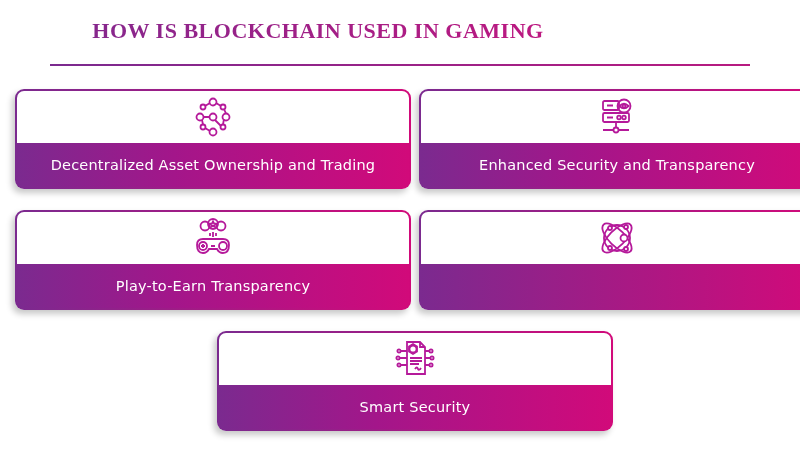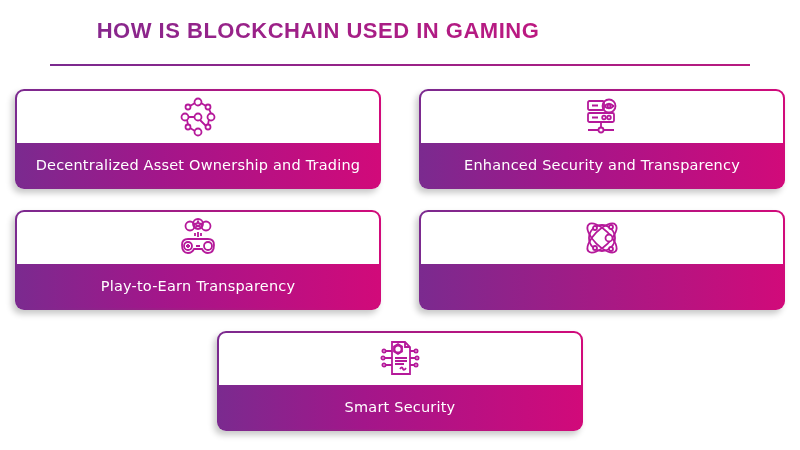--- a/index.html
+++ b/index.html
@@ -1,24 +1,24 @@
 <!DOCTYPE html>
 <html><head>
 <meta charset="utf-8">
 <style>
   html, body { margin:0; padding:0; }
   body { width:800px; height:450px; background:#ffffff; position:relative; overflow:hidden;
          font-family:"DejaVu Sans", sans-serif; }
   .title { position:absolute; top:18px; left:0; width:636px; text-align:center;
-           font-family:Liberation Sans, sans-serif; font-weight:bold; font-size:22px; letter-spacing:0.5px;
+           font-family:Liberation Serif, serif; font-weight:bold; font-size:22px; letter-spacing:0.5px;
            background:linear-gradient(90deg,#7b2a8f,#c8157e); -webkit-background-clip:text; background-clip:text;
            color:transparent; }
   .rule { position:absolute; top:64px; left:50px; width:700px; height:2px;
           background:linear-gradient(90deg,#7b2a8f,#b81a80); }
-  .card { position:absolute; width:366px; height:100px; border-radius:9px;
+  .card { position:absolute; width:396px; height:100px; border-radius:9px;
           padding:2px; box-sizing:border-box;
           background:linear-gradient(90deg,#7b2a8f,#d10a7a);
           box-shadow:-3px 4px 6px rgba(0,0,0,0.22); }
   .card-inner { width:100%; height:100%; border-radius:7px; overflow:hidden; display:flex; flex-direction:column; }
   .card-top { height:52px; background:#ffffff; display:flex; align-items:center; justify-content:center; }
   .card-bottom { flex:1; background:linear-gradient(90deg,#7b2a8f 0%,#a3168a 40%,#d10a7a 100%);
                  display:flex; align-items:center; justify-content:center; color:#ffffff;
                  font-size:14.5px; letter-spacing:0.2px; }
   .icon svg { display:block; }
 </style>

